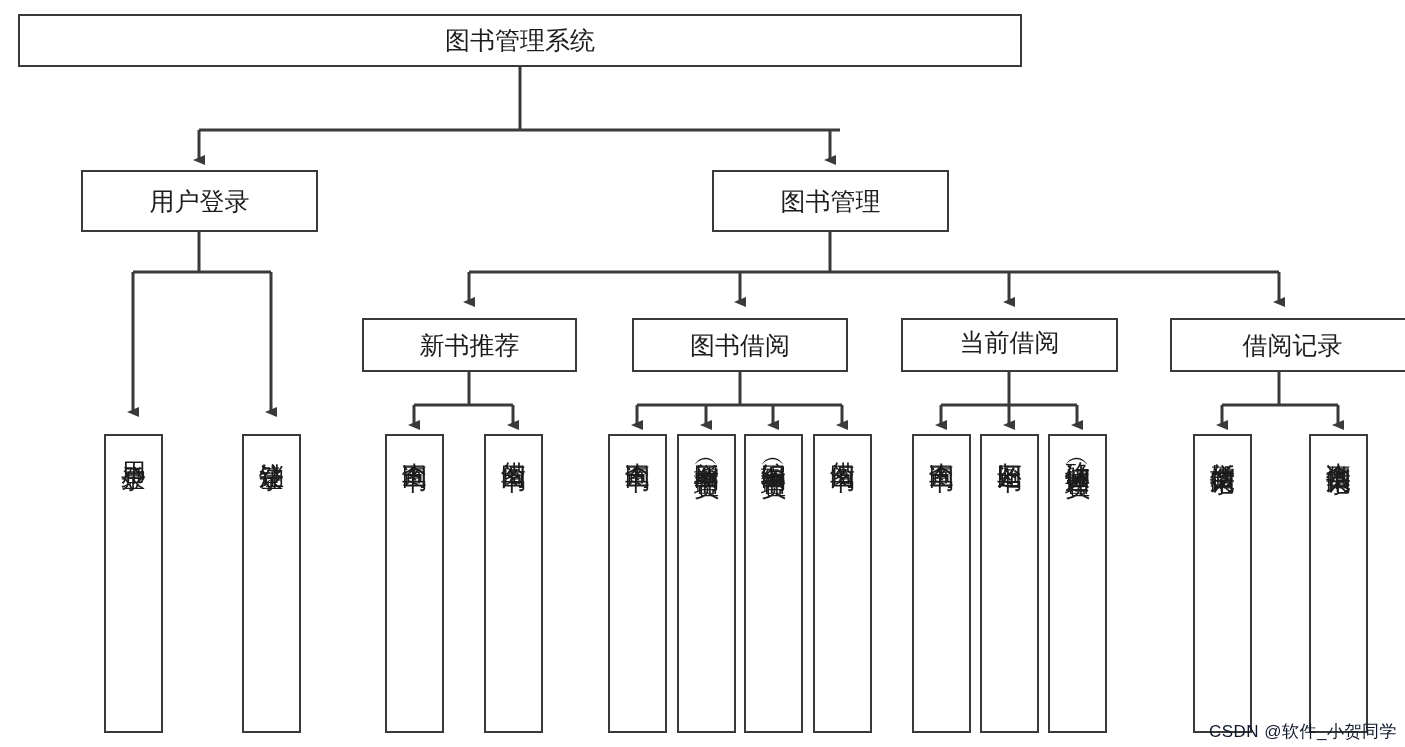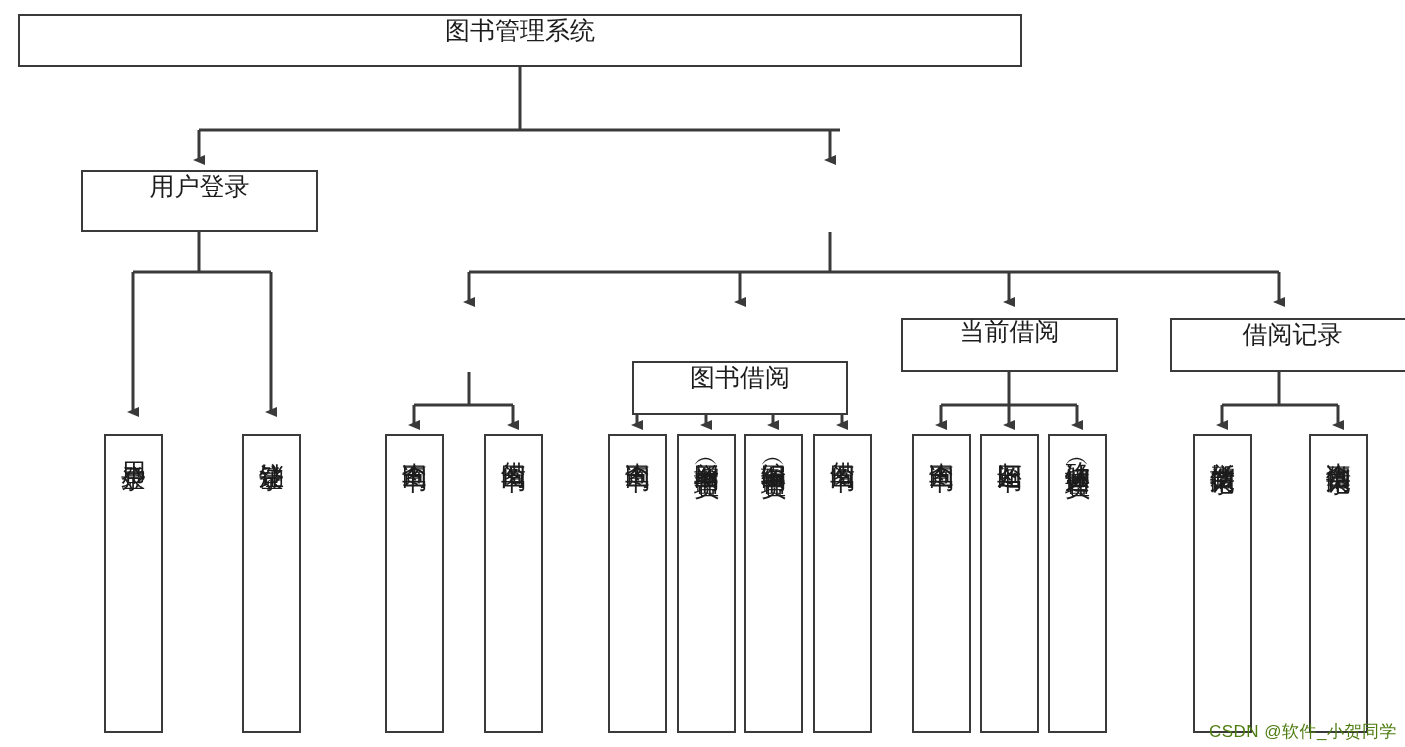--- a/index.html
+++ b/index.html
@@ -24,21 +24,21 @@
     width: 1405px;
     height: 747px;
     pointer-events: none;
   }
   .node {
     position: absolute;
     box-sizing: border-box;
     border: 2.5px solid #3a3a3a;
     background: #ffffff;
     display: flex;
-    align-items: flex-start;
+    align-items: center;
     justify-content: center;
     color: #1c1c1c;
   }
   .node .label {
     display: block;
     text-align: center;
     line-height: 1.15;
     white-space: nowrap;
   }
   
@@ -60,21 +60,21 @@
     font-size: 25px;
     letter-spacing: 2px;
     line-height: 1;
     white-space: nowrap;
   }
   .watermark {
     position: absolute;
     right: 8px;
     bottom: 4px;
     font-size: 17px;
-    color: #4d7c0f;
+    color: #0f172a;
     letter-spacing: 0.5px;
     user-select: none;
   }
 </style>
 </head>
 <body>
 
 <div id="canvas">
 
   <svg class="edges" viewBox="0 0 1405 747">
@@ -127,22 +127,28 @@
     </g>
   </svg>
 
   <div class="node horiz root" style="left:18px; top:14px; width:1004px; height:53px;">
     <span class="label">图书管理系统</span>
   </div>
 
   <div class="node horiz" style="left:81px; top:170px; width:237px; height:62px;">
     <span class="label">用户登录</span>
   </div>
-
-  <div class="node horiz" style="left:632px; top:318px; width:216px; height:54px;margin-top:43px;">
+  <div class="node horiz" style="left:712px; top:170px; width:237px; height:62px;">
+    <span class="label">图书管理</span>
+  </div>
+
+  <div class="node horiz" style="left:362px; top:318px; width:215px; height:54px;">
+    <span class="label">新书推荐</span>
+  </div>
+  <div class="node horiz" style="left:632px; top:318px; width:216px; height:54px;">
     <span class="label">图书借阅</span>
   </div>
   <div class="node horiz" style="left:901px; top:318px; width:217px; height:54px;font-family:Liberation Mono, monospace;">
     <span class="label">当前借阅</span>
   </div>
   <div class="node horiz" style="left:1170px; top:318px; width:245px; height:54px;">
     <span class="label">借阅记录</span>
   </div>
 
   <div class="node vert" style="left:104px; top:434px; width:59px; height:299px;">

